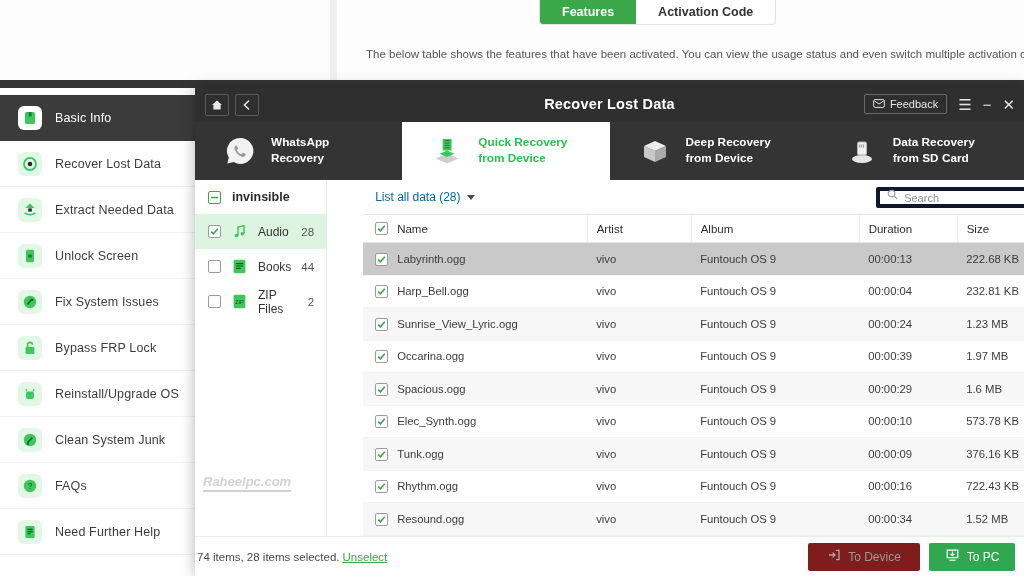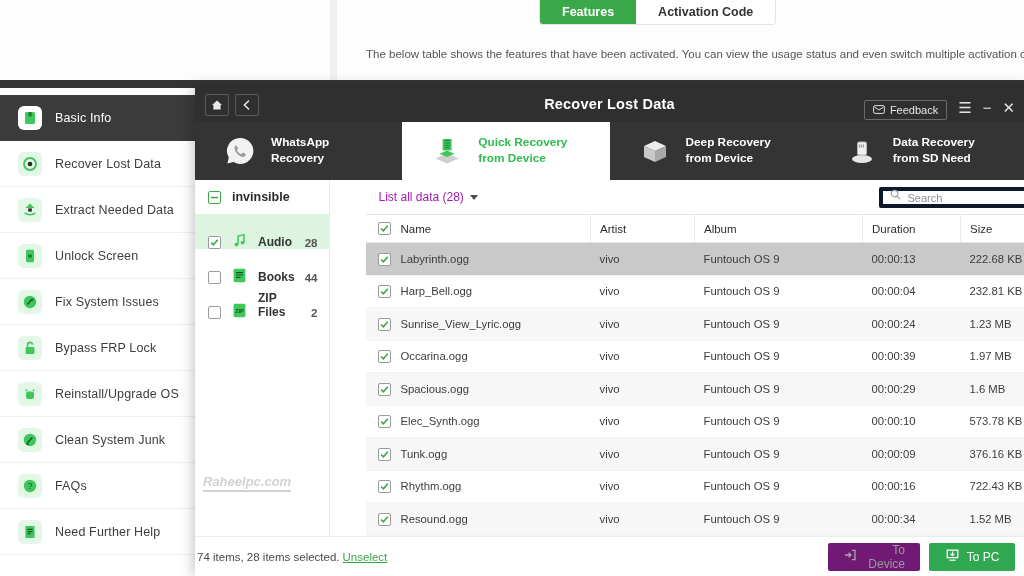--- a/index.html
+++ b/index.html
@@ -46,22 +46,22 @@
          background: #ffffff; z-index: 10;
          box-shadow: 0 0 14px rgba(0,0,0,.30); }
 
   .dlg-titlebar { position: relative; height: 34px; background: #2f2f2f; }
   .tb-btn { position: absolute; top: 6px; width: 24px; height: 22px;
             border: 1px solid #5a5a5a; border-radius: 2px;
             display: flex; align-items: center; justify-content: center; }
   .tb-home { left: 10px; } .tb-back { left: 40px; }
   .dlg-title { position: absolute; left: 0; right: 0; top: 8px; text-align: center;
                color: #ffffff; font-size: 14.5px; font-weight: bold; letter-spacing: .2px; }
-  .tb-right { position: absolute; right: 9px; top: 12px; display: flex;
-              gap: 11px; }
+  .tb-right { position: absolute; right: 9px; top: 6px; display: flex;
+              align-items: center; gap: 11px; }
   .feedback { display: flex; align-items: center; gap: 5px; height: 20px;
               padding: 0 8px; border: 1px solid #6a6a6a; border-radius: 2px;
               color: #e6e6e6; font-size: 11px; }
   .win-ico { color: #e2e2e2; font-size: 15px; line-height: 1; cursor: default; }
 
   
   .modes { position: relative; height: 58px; background: #343434; display: flex; }
   .mode { flex: 1; display: flex; align-items: center; gap: 12px;
           padding-left: 26px; height: 100%; }
   .mode.active { background: #ffffff; }
@@ -70,35 +70,35 @@
   .mode-ico { width: 38px; height: 38px; flex: none;
               display: flex; align-items: center; justify-content: center; }
 
   
   .body { position: relative; height: 396px; display: flex; gap: 36px; }
   .cats { width: 175px; background: #fff; border-right: 1px solid #e9e9e9;
           position: relative; }
   .cat-head { display: flex; align-items: center; gap: 11px; height: 34px;
               padding-left: 13px; }
   .cat-head-label { font-size: 12.5px; font-weight: bold; color: #2b2b2b; }
-  .cat { display: flex; align-items: flex-end; height: 35px; padding: 0 12px 0 13px;
-         gap: 10px; font-weight: bold; }
+  .cat { display: flex; align-items: center; height: 35px; padding: 0 12px 0 13px;
+         gap: 10px; }
   .cat.active { background: #ddf4e1; }
   .cat-name { font-size: 12px; color: #333; flex: 1; }
   .cat-count { font-size: 11.5px; color: #555; }
   .cat-ico { width: 17px; height: 17px; flex: none; }
   .watermark { position: absolute; left: 8px; top: 294px; font-size: 13px;
                font-style: italic; font-weight: bold; color: #d2d2d2;
                border-bottom: 2px solid #d2d2d2; padding-bottom: 1px; }
 
   
   .files { flex: 1; position: relative; background: #fff; }
   .files-top { display: flex; align-items: center; height: 34px;
                padding: 0 14px 0 12px; }
-  .listall { display: flex; align-items: center; gap: 6px; font-size: 12px; color: #a21caf; text-align: center; }
+  .listall { display: flex; align-items: center; gap: 6px; font-size: 12px; color: #0369a1; text-align: center; }
   .caret { width: 0; height: 0; border-left: 4px solid transparent;
            border-right: 4px solid transparent; border-top: 5px solid #4c4c4c; }
   .search { margin-left: auto; width: 163px; height: 21px; border: 4px solid #0f172a;
             border-radius: 2px; display: flex; align-items: flex-end; gap: 6px;
             padding: 0 7px; }
   .search-ph { font-size: 11px; color: #8d8d8d; }
 
   table.grid { width: 100%; border-collapse: collapse; table-layout: fixed; }
   table.grid th, table.grid td { text-align: left; font-weight: normal; }
   table.grid thead th { height: 28px; font-size: 11.5px; color: #2d2d2d;
@@ -130,21 +130,21 @@
   
   .foot { position: relative; height: 0; }
   .footbar { position: absolute; left: 0; bottom: 0; width: 829px; height: 40px;
              background: #fff; border-top: 1px solid #ececec;
              display: flex; align-items: center; padding: 0 9px 0 2px; }
   .foot-status { font-size: 11.5px; color: #4a4a4a; }
   .unselect { color: #3aa848; text-decoration: underline; margin-left: 3px; }
   .foot-btns { margin-left: auto; display: flex; gap: 9px; }
   .btn { height: 28px; display: flex; align-items: center; justify-content: center;
          gap: 7px; font-size: 12px; border-radius: 2px; padding: 0 15px; }
-  .btn-dev { background: #701a75; color: #9a9a9a; width: 92px; text-align: right; }
+  .btn-dev { background: #7f1d1d; color: #9a9a9a; width: 112px; }
   .btn-pc { background: #2fa84f; color: #fff; width: 86px; }
 </style>
 </head>
 <body>
 
 <div id="root">
 
   <div class="bg-page">
     <div class="bg-divider"></div>
 
@@ -330,21 +330,21 @@
       </div>
 
       <div class="mode">
         <span class="mode-ico">
           <svg width="34" height="34" viewBox="0 0 34 34">
               <ellipse cx="17" cy="25" rx="10" ry="4" fill="#e6e6e6"></ellipse>
               <rect x="12.5" y="8" width="9" height="13" rx="1.5" fill="#f0f0f0" stroke="#b5b5b5"></rect>
               <path d="M14.5 10.5v3M16.5 10.5v3M18.5 10.5v3" stroke="#9a9a9a" stroke-width="1.2"></path>
             </svg>
         </span>
-        <span class="mode-txt"><span>Data Recovery</span><br><span>from SD Need</span></span>
+        <span class="mode-txt"><span>Data Recovery</span><br><span>from SD Card</span></span>
       </div>
     </div>
 
     <div class="body">
 
       <div class="cats">
         <div class="cat-head">
           <span class="chk minus">
             <svg width="9" height="9" viewBox="0 0 9 9">
                 <rect x="1" y="3.8" width="7" height="1.5" fill="#3aa848"></rect>

